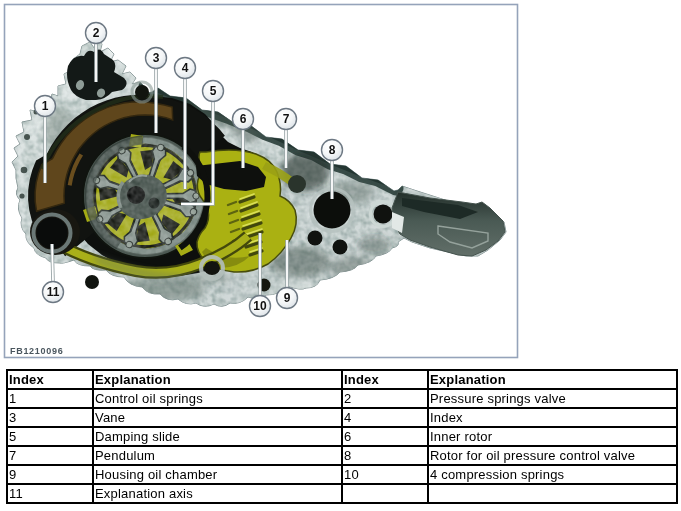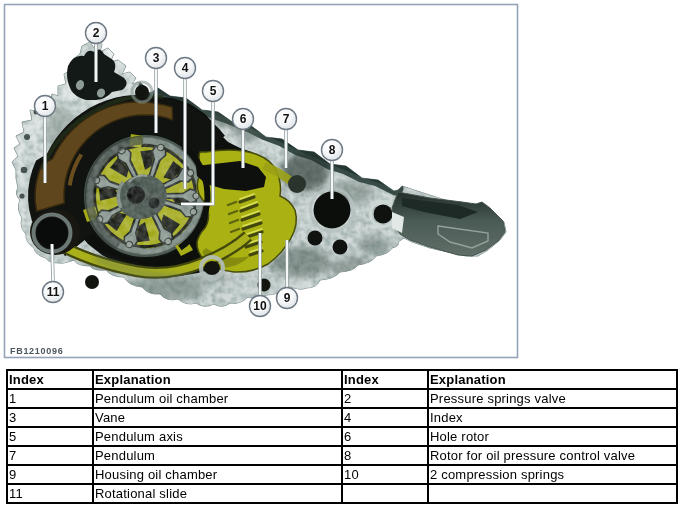--- a/index.html
+++ b/index.html
@@ -331,48 +331,48 @@
     </colgroup>
   <tbody>
       <tr>
         <td class="h">Index</td>
         <td class="h">Explanation</td>
         <td class="h">Index</td>
         <td class="h">Explanation</td>
       </tr>
   <tr>
         <td>1</td>
-        <td>Pendulum oil chamber</td>
+        <td>Control oil springs</td>
         <td>2</td>
         <td>Pressure springs valve</td>
       </tr>
   <tr>
         <td>3</td>
         <td>Vane</td>
         <td>4</td>
         <td>Index</td>
       </tr>
   <tr>
         <td>5</td>
-        <td>Pendulum axis</td>
+        <td>Damping slide</td>
         <td>6</td>
-        <td>Hole rotor</td>
+        <td>Inner rotor</td>
       </tr>
   <tr>
         <td>7</td>
         <td>Pendulum</td>
         <td>8</td>
         <td>Rotor for oil pressure control valve</td>
       </tr>
   <tr>
         <td>9</td>
         <td>Housing oil chamber</td>
         <td>10</td>
-        <td>2 compression springs</td>
+        <td>4 compression springs</td>
       </tr>
   <tr>
         <td>11</td>
-        <td>Rotational slide</td>
+        <td>Explanation axis</td>
         <td></td>
         <td></td>
       </tr>
 </tbody>
   </table>
 
 </body></html>

